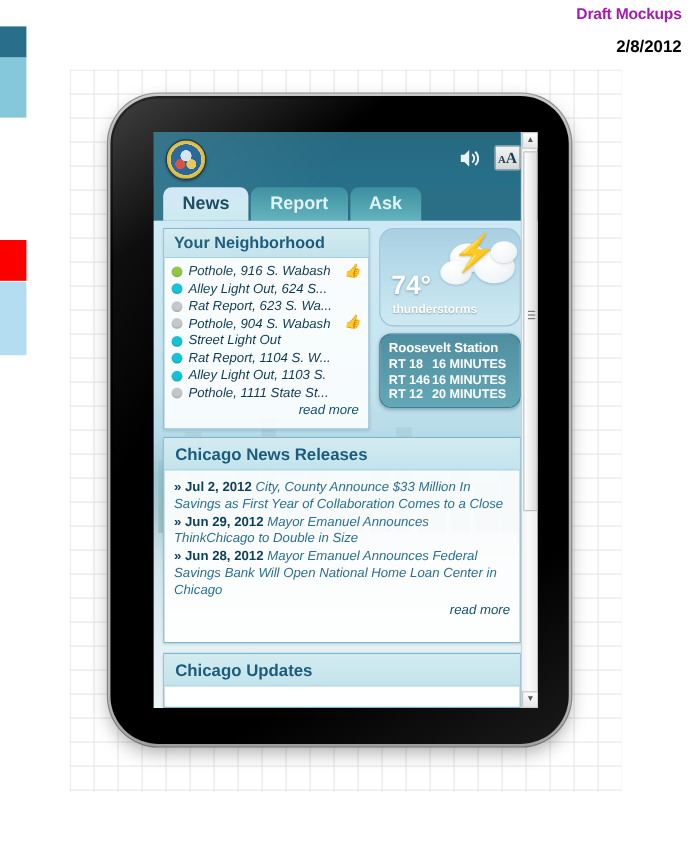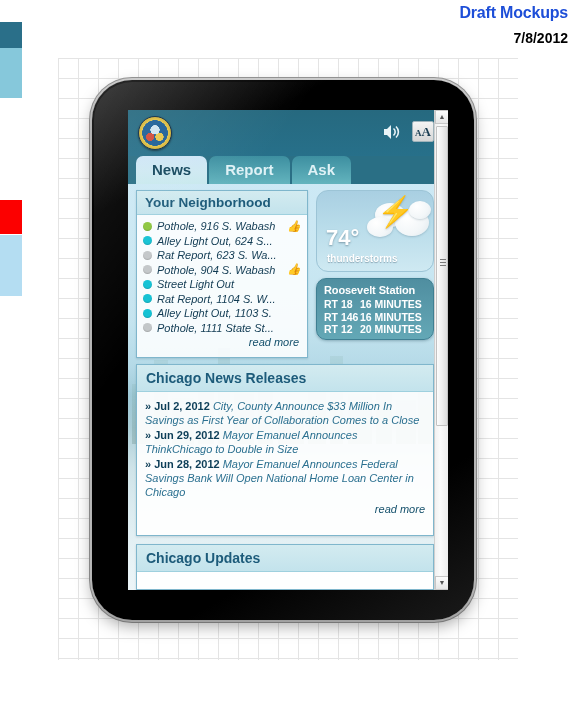--- a/index.html
+++ b/index.html
@@ -7,21 +7,21 @@
     width: 576px; height: 720px;
     background: #ffffff;
     font-family: "Liberation Sans", sans-serif;
     overflow: hidden;
   }
   #page { position: relative; width: 576px; height: 720px; background:#fff; }
 
   
   #doc-title {
     position: absolute; right: 8px; top: 4px;
-    font-size: 16px; font-weight: bold; color:#1d4ed8;
+    font-size: 13px; font-weight: bold; color:#a21caf;
     letter-spacing: -0.2px;
   }
   #doc-date {
     position: absolute; right: 8px; top: 30px;
     font-size: 14px; font-weight: bold; color:#000;
   }
 
   
   .swatch { position: absolute; left: 0; width: 22px; }
   #swatch-0 { top: 22px;  height: 26px; }
@@ -226,21 +226,21 @@
   }
   #sb-grip { position:absolute; left:3px; top:132px; width:6px; height:7px; }
   #sb-grip span { display:block; height:1px; background:#7a7a7a; margin-bottom:2px; }
 </style>
 </head>
 <body>
 
 <div id="page">
 
   <div id="doc-title">Draft Mockups</div>
-  <div id="doc-date">7/8/2012</div>
+  <div id="doc-date">2/8/2012</div>
 
   <div class="swatch" id="swatch-0" style="background: rgb(42, 111, 137);"></div>
   <div class="swatch" id="swatch-1" style="background: rgb(134, 200, 219);"></div>
   <div class="swatch" id="swatch-2" style="background: rgb(252, 0, 0);"></div>
   <div class="swatch" id="swatch-3" style="background: rgb(180, 221, 242);"></div>
 
   <div id="grid-backdrop"></div>
 
   <div id="tablet">
     <div id="screen">

